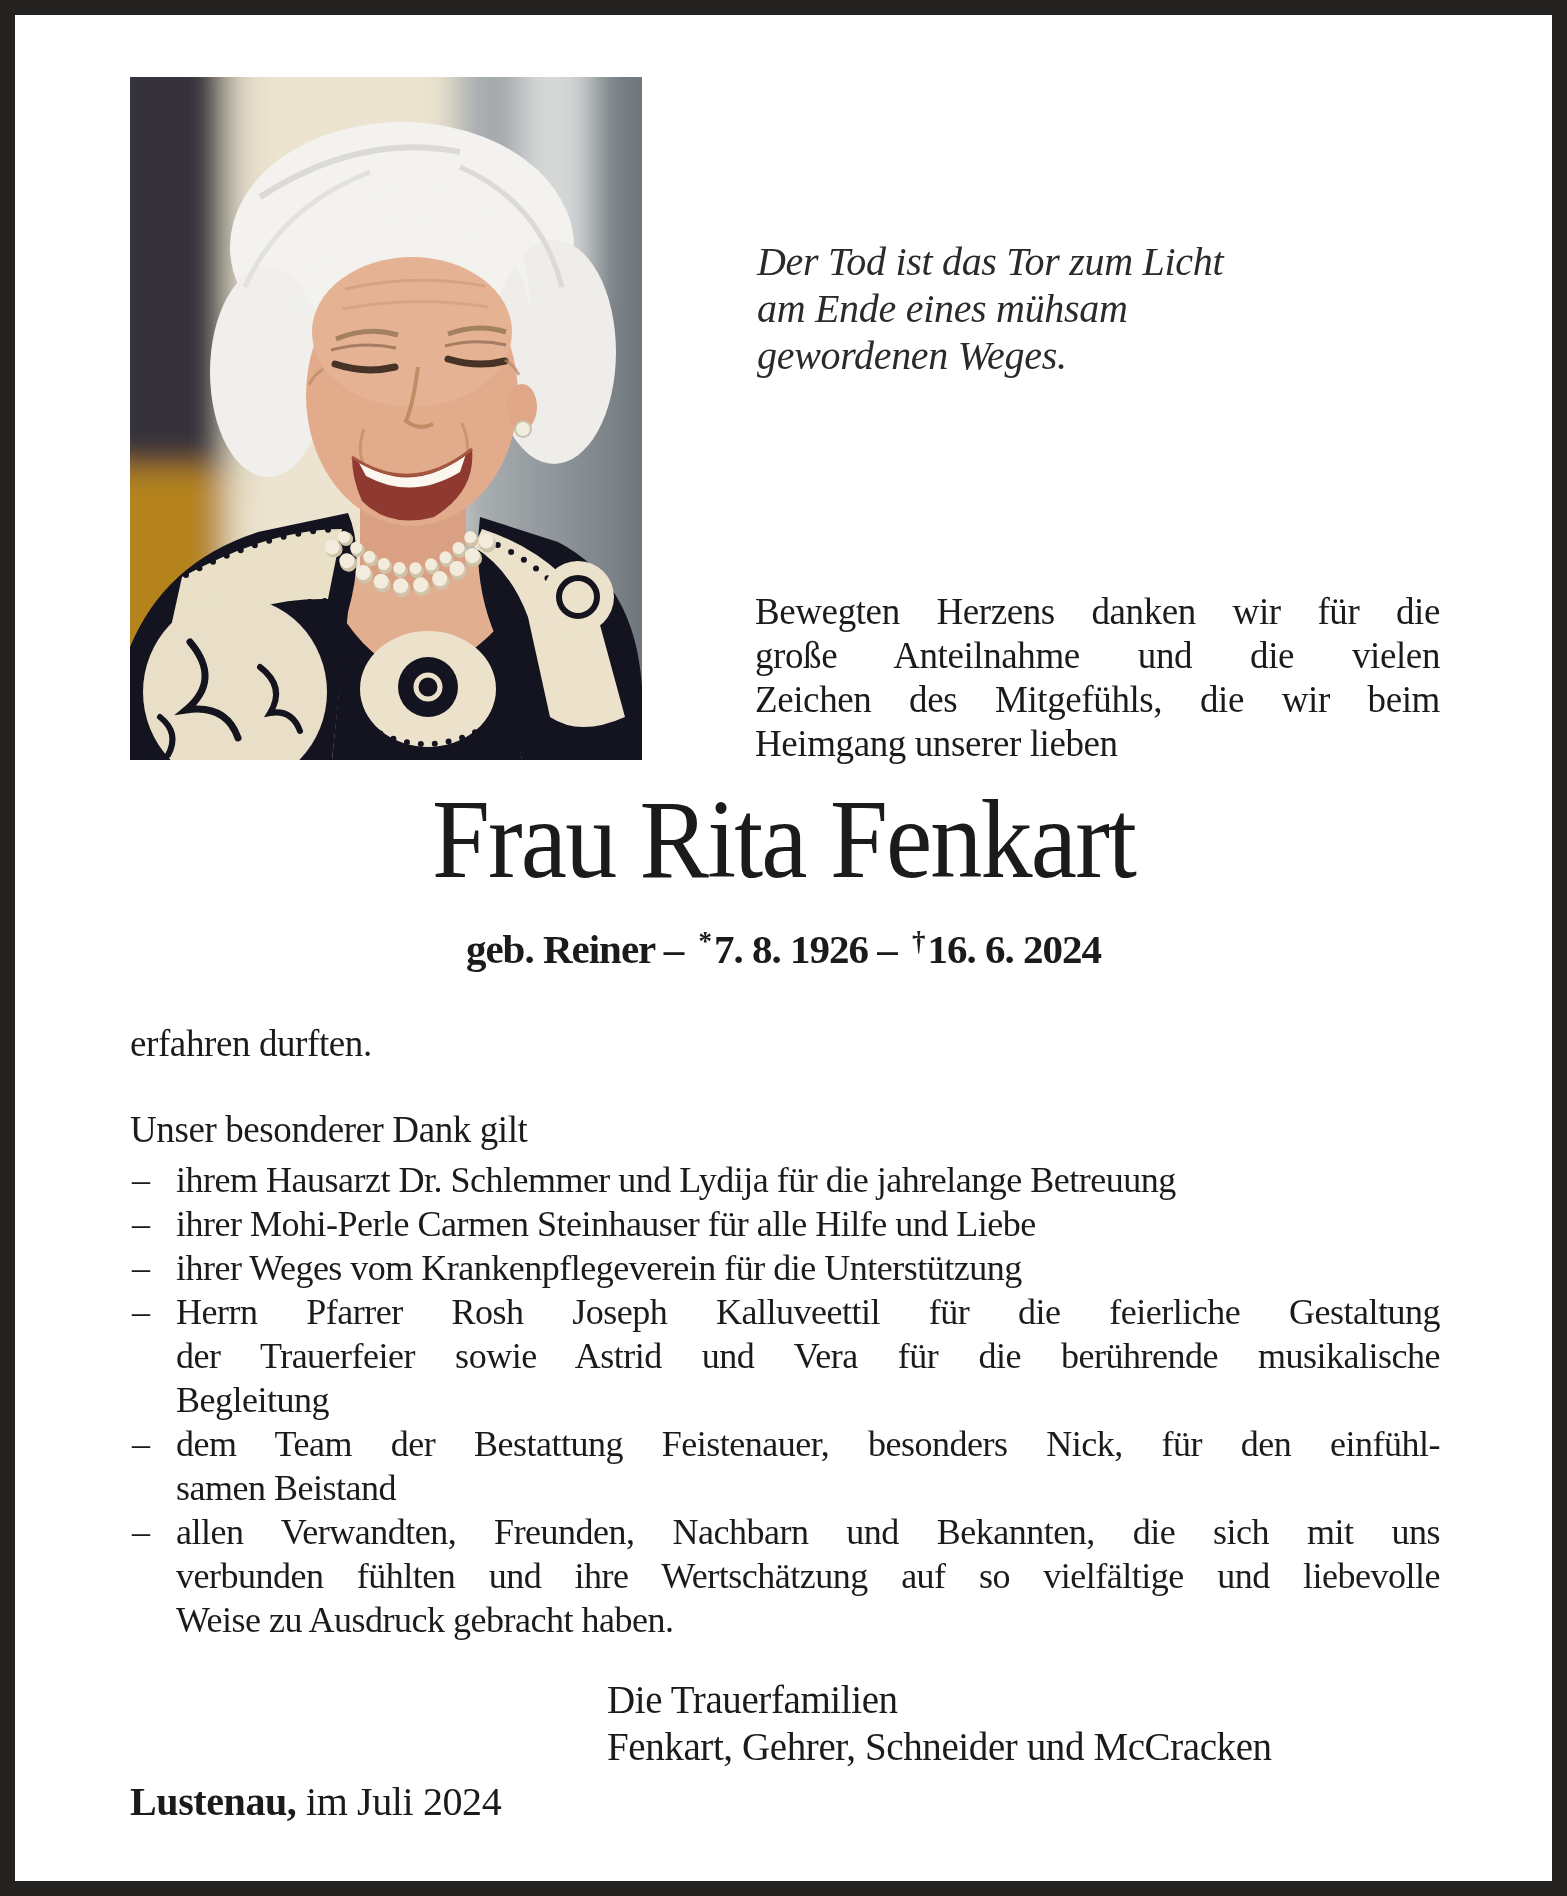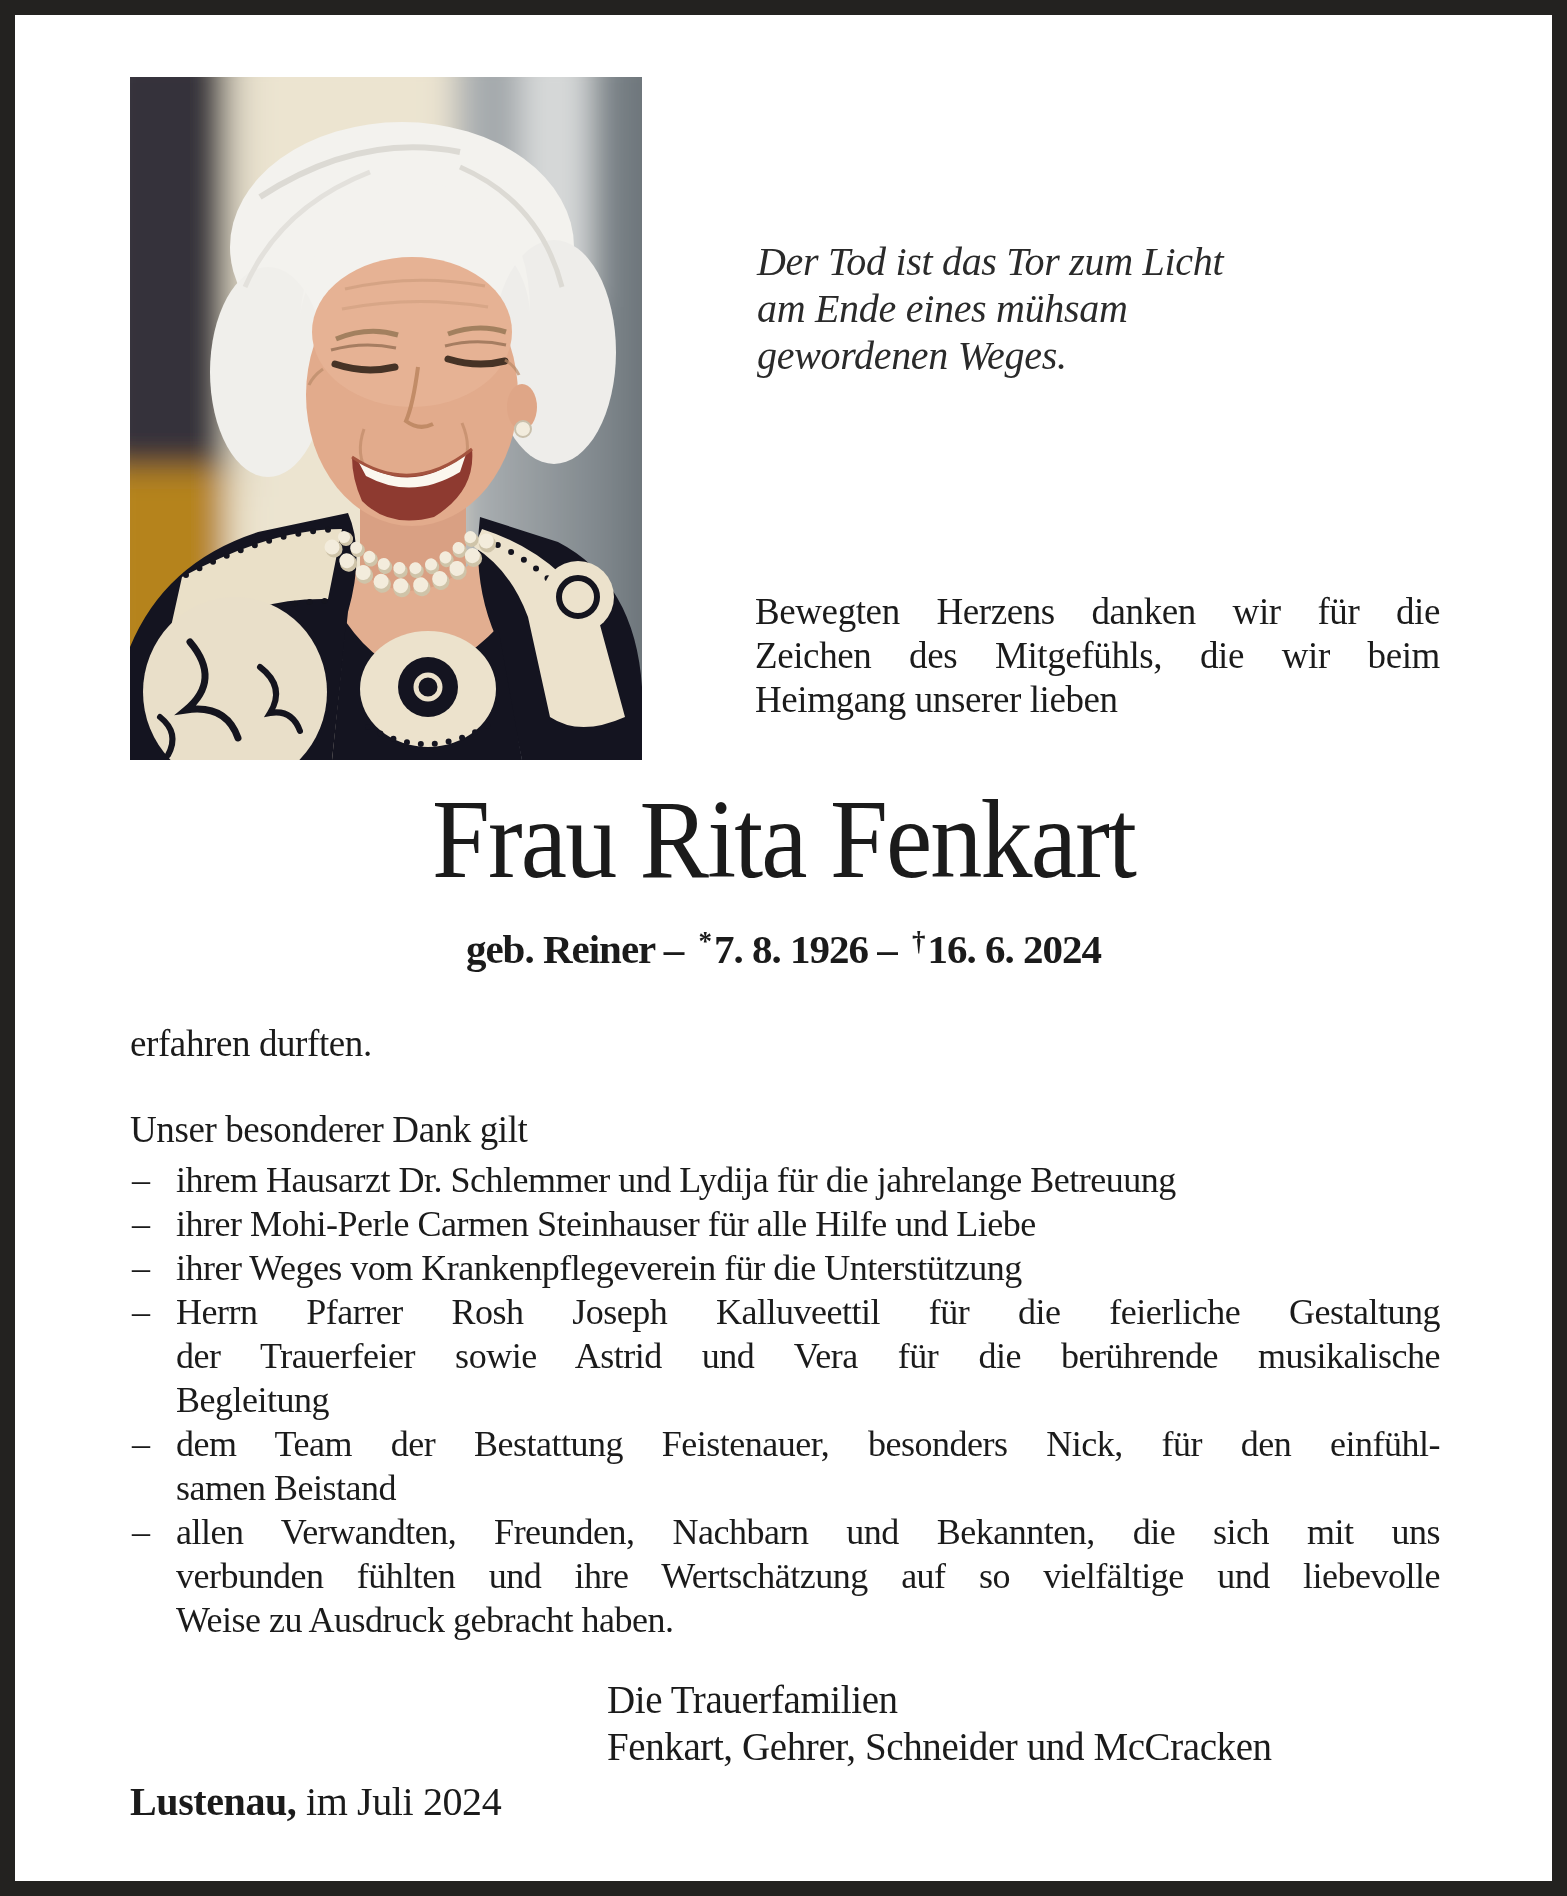--- a/index.html
+++ b/index.html
@@ -170,20 +170,21 @@
   </div>
 
   <div class="quote">
     <div>Der Tod ist das Tor zum Licht</div>
     <div>am Ende eines mühsam</div>
     <div>gewordenen Weges.</div>
   </div>
 
   <div class="intro">
     <div class="jline">Bewegten Herzens danken wir für die</div>
+    <div class="jline">große Anteilnahme und die vielen</div>
     <div class="jline">Zeichen des Mitgefühls, die wir beim</div>
     <div>Heimgang unserer lieben</div>
   </div>
 
   <h1 class="name">Frau Rita Fenkart</h1>
 
   <div class="dates">
     <span>geb. Reiner</span>
     <span>–</span>
     <span class="sym">*</span><span>7. 8. 1926</span>

